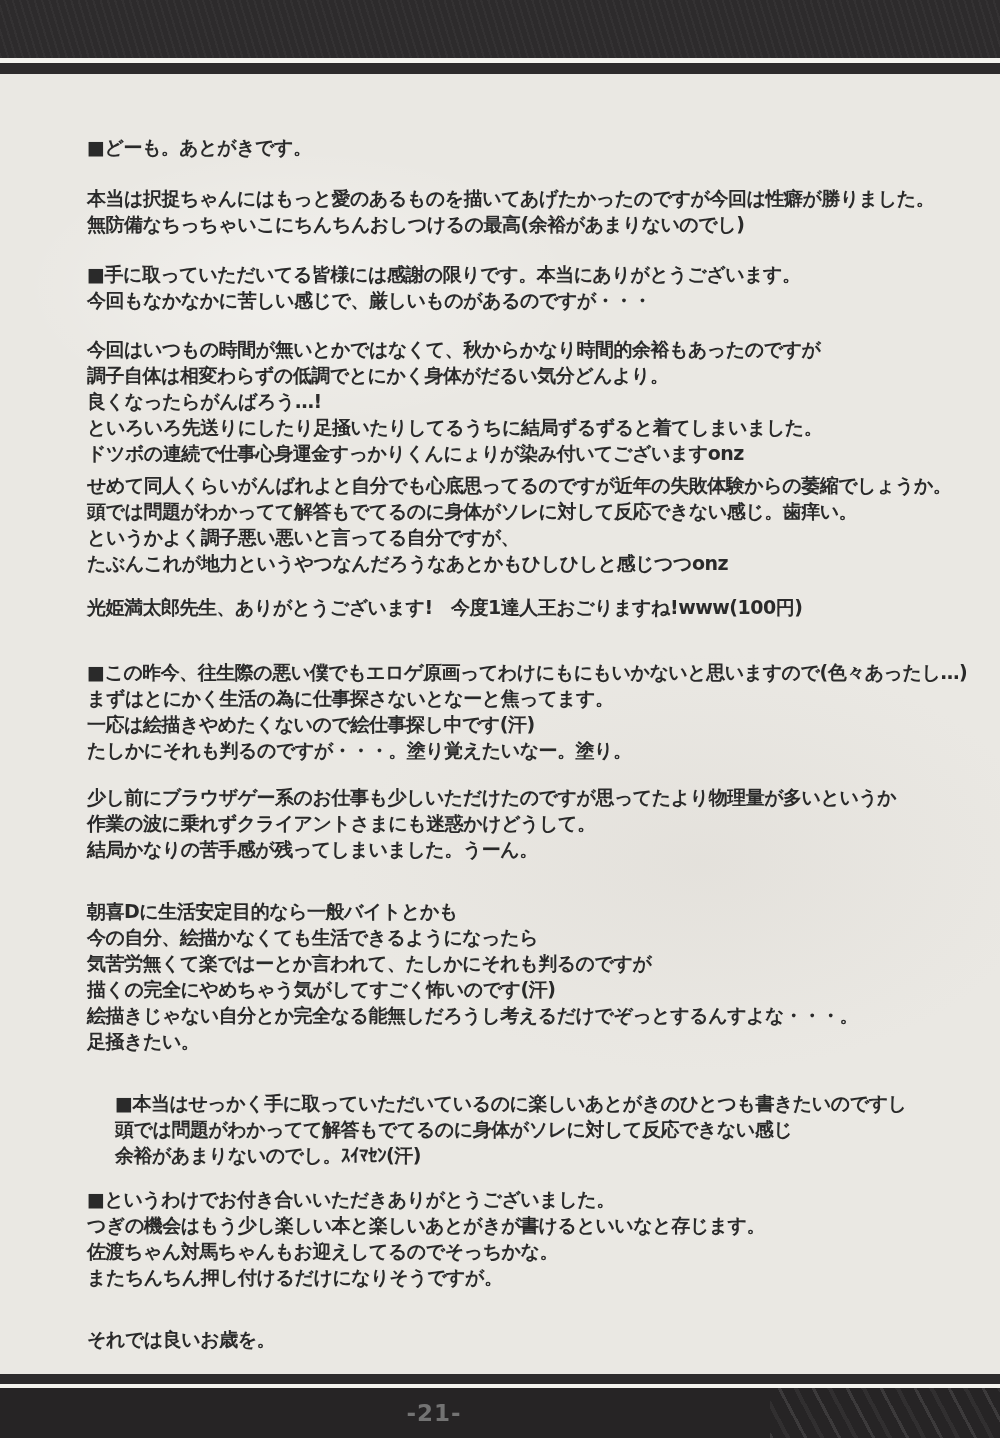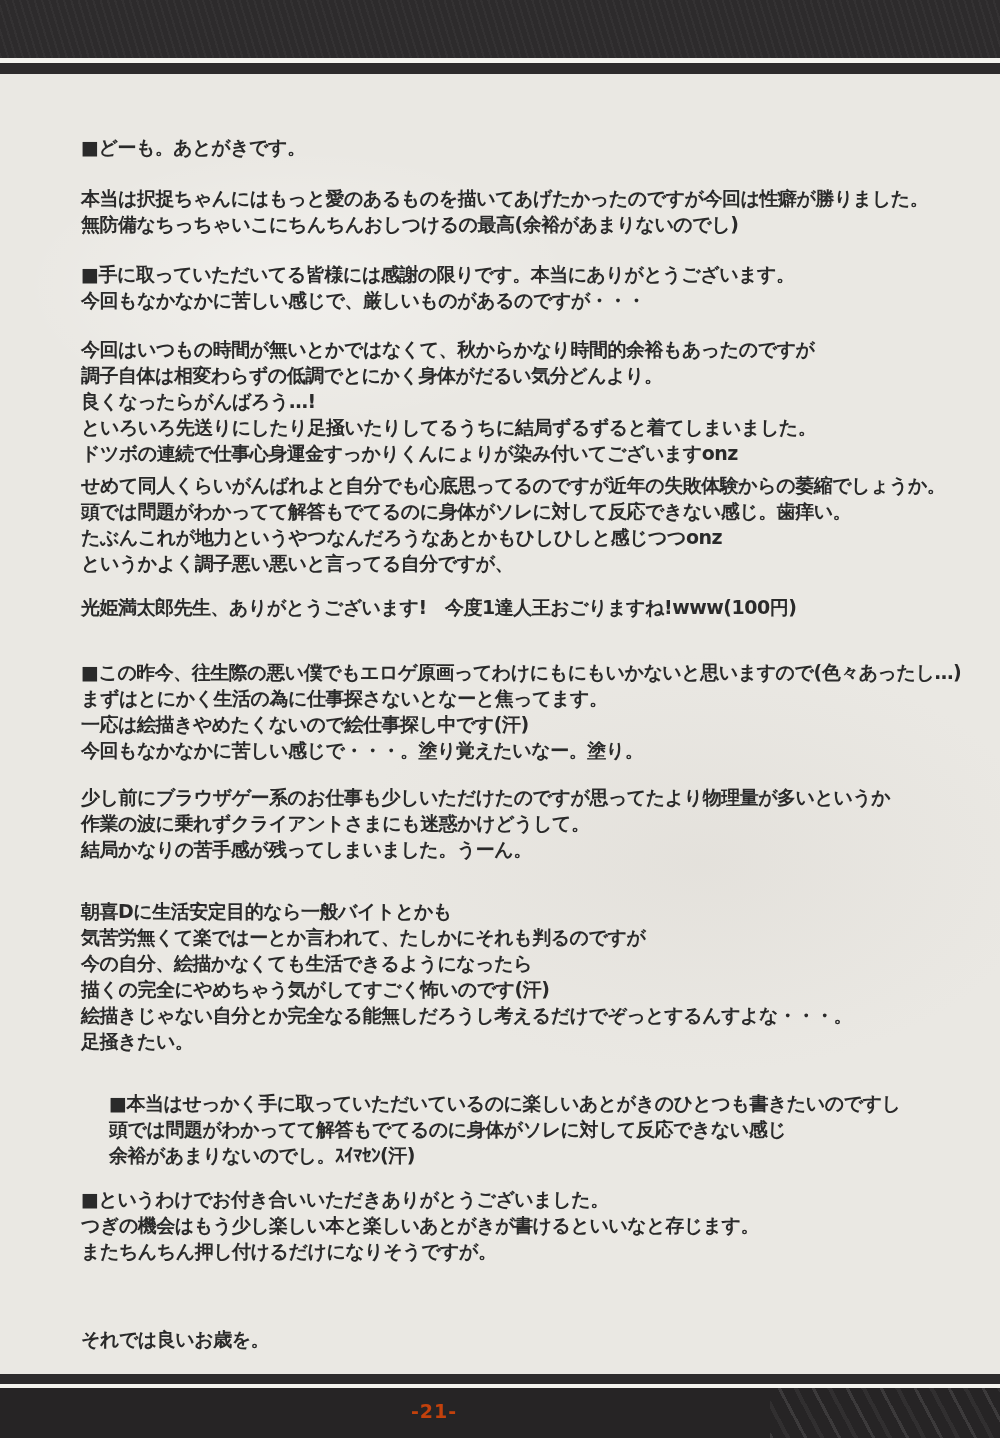--- a/index.html
+++ b/index.html
@@ -56,30 +56,30 @@
     pointer-events: none;
   }
   .gap-top, .gap-bot { position: absolute; left: 0; width: 1000px; }
 
   .page-number {
     position: absolute;
     top: 1400px;
     left: 0;
     width: 868px;
     text-align: center;
-    color: #c2410c;
-    font-size: 19px;
+    color: #737373;
+    font-size: 23px;
     font-weight: bold;
     letter-spacing: 1px;
     z-index: 2;
   }
 
   .para {
     position: absolute;
-    left: 81px;
+    left: 87px;
     right: 30px;
     color: #2a2a2a;
     font-size: 19px;
     font-weight: bold;
     line-height: 26px;
     letter-spacing: -0.5px;
   }
   .line {
     white-space: nowrap;
     height: 26px;
@@ -107,53 +107,54 @@
     <div class="para" style="top: 336px;">
       <div class="line">今回はいつもの時間が無いとかではなくて、秋からかなり時間的余裕もあったのですが</div>
       <div class="line">調子自体は相変わらずの低調でとにかく身体がだるい気分どんより。</div>
       <div class="line">良くなったらがんばろう…!</div>
       <div class="line">といろいろ先送りにしたり足掻いたりしてるうちに結局ずるずると着てしまいました。</div>
       <div class="line">ドツボの連続で仕事心身運金すっかりくんにょりが染み付いてございますonz</div>
     </div>
     <div class="para" style="top: 472px;">
       <div class="line">せめて同人くらいがんばれよと自分でも心底思ってるのですが近年の失敗体験からの萎縮でしょうか。</div>
       <div class="line">頭では問題がわかってて解答もでてるのに身体がソレに対して反応できない感じ。歯痒い。</div>
+      <div class="line">というかよく調子悪い悪いと言ってる自分ですが、</div>
       <div class="line">たぶんこれが地力というやつなんだろうなあとかもひしひしと感じつつonz</div>
-      <div class="line">というかよく調子悪い悪いと言ってる自分ですが、</div>
     </div>
     <div class="para" style="top: 594px;">
       <div class="line">光姫満太郎先生、ありがとうございます!　今度1達人王おごりますね!www(100円)</div>
     </div>
     <div class="para" style="top: 659px;">
       <div class="line">■この昨今、往生際の悪い僕でもエロゲ原画ってわけにもにもいかないと思いますので(色々あったし…)</div>
       <div class="line">まずはとにかく生活の為に仕事探さないとなーと焦ってます。</div>
       <div class="line">一応は絵描きやめたくないので絵仕事探し中です(汗)</div>
-      <div class="line">今回もなかなかに苦しい感じで・・・。塗り覚えたいなー。塗り。</div>
+      <div class="line">たしかにそれも判るのですが・・・。塗り覚えたいなー。塗り。</div>
     </div>
     <div class="para" style="top: 784px;">
       <div class="line">少し前にブラウザゲー系のお仕事も少しいただけたのですが思ってたより物理量が多いというか</div>
       <div class="line">作業の波に乗れずクライアントさまにも迷惑かけどうして。</div>
       <div class="line">結局かなりの苦手感が残ってしまいました。うーん。</div>
     </div>
     <div class="para" style="top: 898px;">
       <div class="line">朝喜Dに生活安定目的なら一般バイトとかも</div>
+      <div class="line">今の自分、絵描かなくても生活できるようになったら</div>
       <div class="line">気苦労無くて楽ではーとか言われて、たしかにそれも判るのですが</div>
-      <div class="line">今の自分、絵描かなくても生活できるようになったら</div>
       <div class="line">描くの完全にやめちゃう気がしてすごく怖いのです(汗)</div>
       <div class="line">絵描きじゃない自分とか完全なる能無しだろうし考えるだけでぞっとするんすよな・・・。</div>
       <div class="line">足掻きたい。</div>
     </div>
     <div class="para" style="top: 1090px; margin-left: 28px;">
       <div class="line">■本当はせっかく手に取っていただいているのに楽しいあとがきのひとつも書きたいのですし</div>
       <div class="line">頭では問題がわかってて解答もでてるのに身体がソレに対して反応できない感じ</div>
       <div class="line">余裕があまりないのでし。ｽｲﾏｾﾝ(汗)</div>
     </div>
     <div class="para" style="top: 1186px;">
       <div class="line">■というわけでお付き合いいただきありがとうございました。</div>
       <div class="line">つぎの機会はもう少し楽しい本と楽しいあとがきが書けるといいなと存じます。</div>
+      <div class="line">佐渡ちゃん対馬ちゃんもお迎えしてるのでそっちかな。</div>
       <div class="line">またちんちん押し付けるだけになりそうですが。</div>
     </div>
     <div class="para" style="top: 1326px;">
       <div class="line">それでは良いお歳を。</div>
     </div>
   </div>
 
 <div class="bar bar-bot-thin"></div>
 <div class="gap-bot"></div>
 <div class="bar bar-bot-main"></div>

